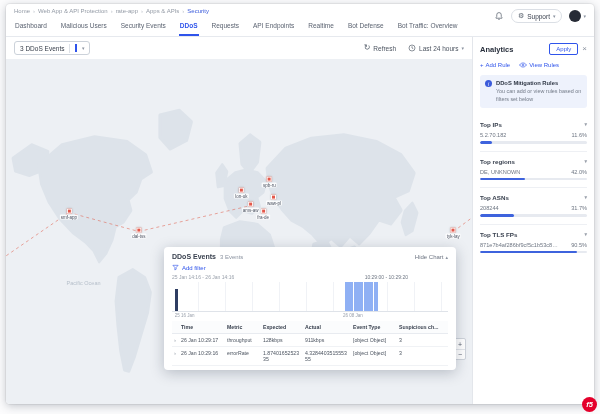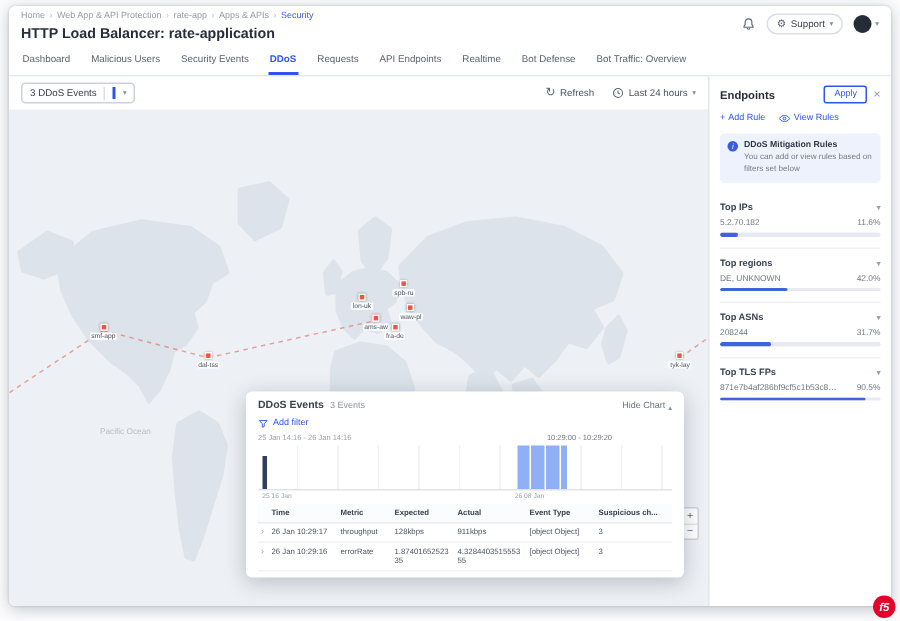--- a/index.html
+++ b/index.html
@@ -129,21 +129,20 @@
         <span class="crumb">Home</span>
         <span class="sep">›</span>
         <span class="crumb">Web App &amp; API Protection</span>
         <span class="sep">›</span>
         <span class="crumb">rate-app</span>
         <span class="sep">›</span>
         <span class="crumb">Apps &amp; APIs</span>
         <span class="sep">›</span>
         <span class="crumb current">Security</span>
       </div>
-    <div class="page-title">HTTP Load Balancer: rate-application</div>
     <div class="topbar-right">
       <svg class="icon-svg" width="10" height="10" viewBox="0 0 16 16" fill="none" stroke="#5b6470" stroke-width="1.2">
         <path d="M8 2.5a3.6 3.6 0 0 0-3.6 3.6v2.6L3.2 10.6v.9h9.6v-.9L11.6 8.7V6.1A3.6 3.6 0 0 0 8 2.5z"></path>
         <path d="M6.6 12.6a1.5 1.5 0 0 0 2.8 0"></path>
       </svg>
       <div class="support-pill">
         <span style="font-size:7px;color:#5b6470;">⚙</span>
         <span>Support</span>
         <span class="chev">▾</span>
       </div>
@@ -321,21 +320,21 @@
                   <td>3</td>
                 </tr>
               </tbody>
           </table>
         </div>
       </div>
     </div>
 
     <div class="analytics">
       <div class="an-header">
-        <span class="an-title">Endpoints</span>
+        <span class="an-title">Analytics</span>
         <button class="apply-btn">Apply</button>
         <span class="an-close">×</span>
       </div>
       <div class="an-actions">
         <span class="an-action">
           <span>+</span>
           <span>Add Rule</span>
         </span>
         <span class="an-action">
           <svg class="icon-svg" width="8" height="6" viewBox="0 0 16 10" fill="none" stroke="#2f54eb" stroke-width="1.3">

